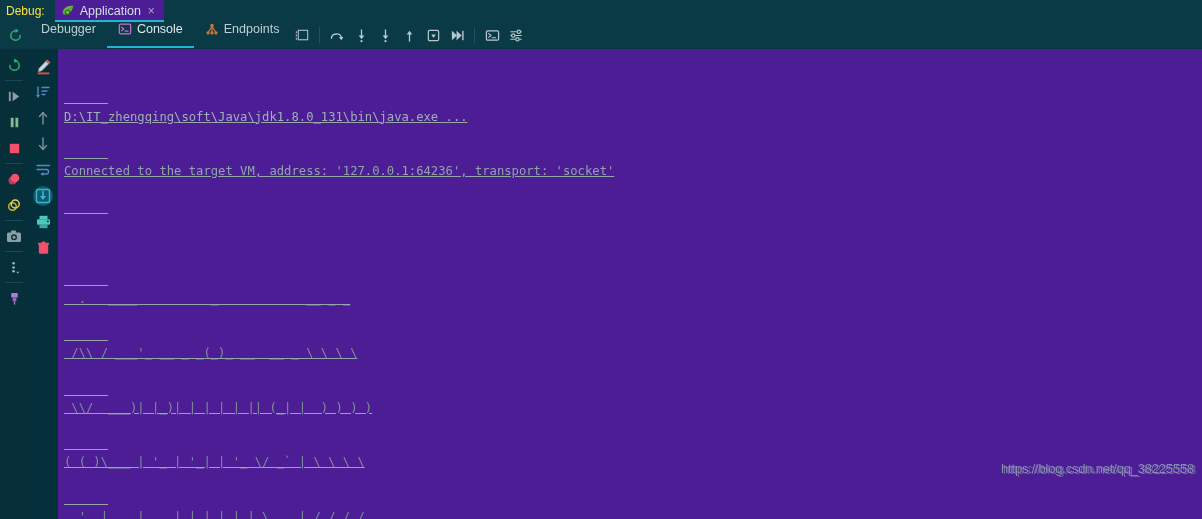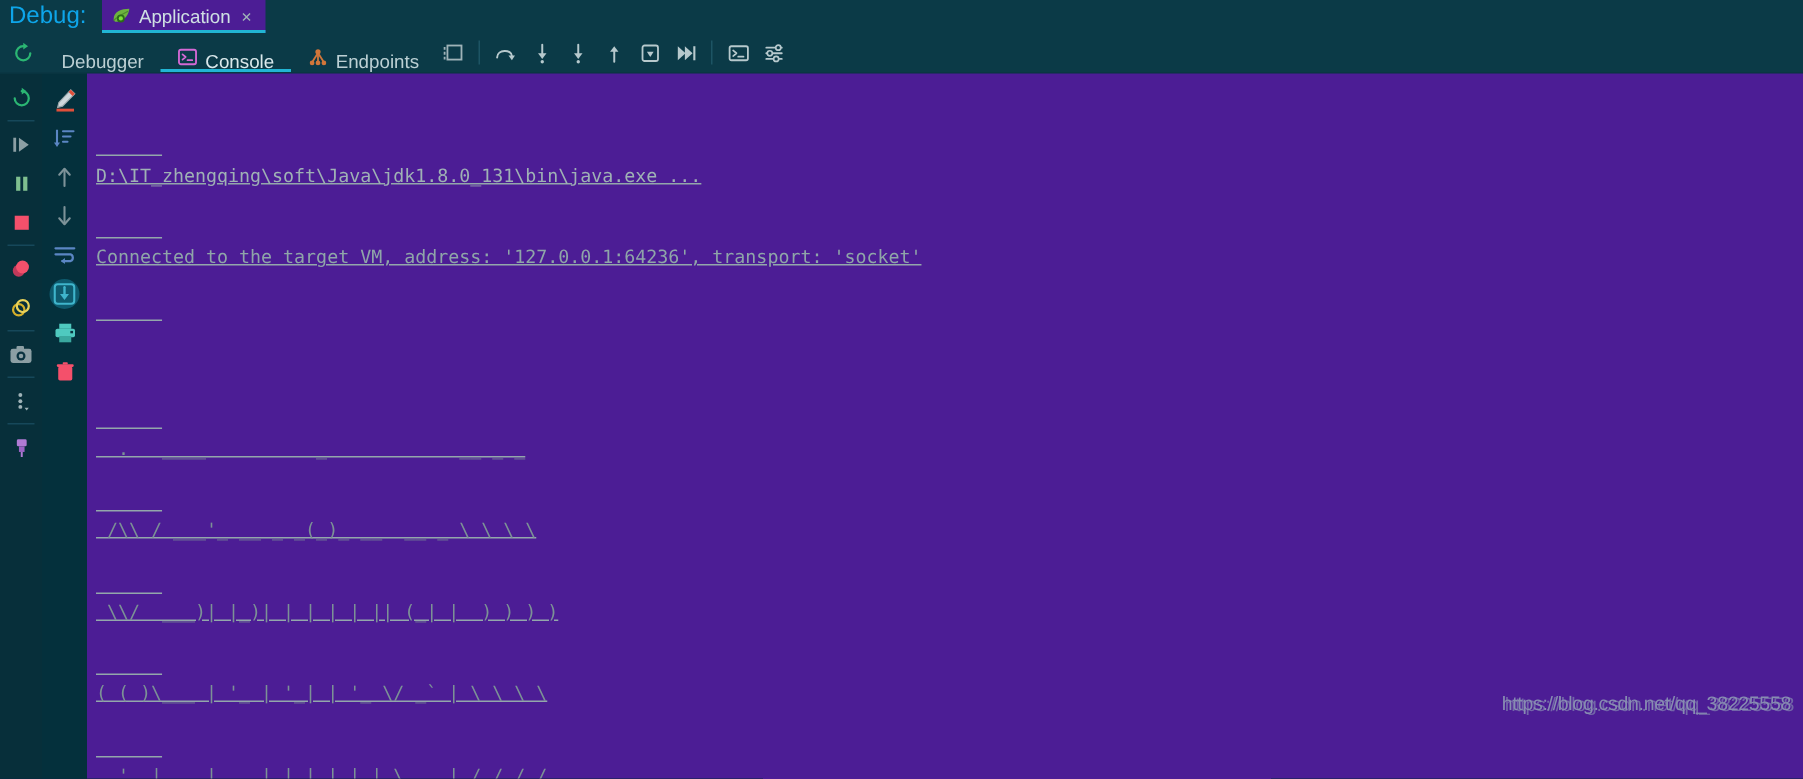--- a/index.html
+++ b/index.html
@@ -25,23 +25,23 @@
   
   .tabstrip {
     height: 22px;
     background: #0b3a47;
     display: flex;
     align-items: stretch;
     flex: none;
     position: relative;
   }
   .debug-label {
-    color: #0ea5e9;
+    color: #fde047;
     font-family: "Liberation Sans", sans-serif;
-    font-size: 16px;
+    font-size: 12px;
     display: flex;
     align-items: center;
     padding: 0 10px 0 6px;
   }
   .tab-app {
     display: flex;
     align-items: center;
     gap: 5px;
     padding: 0 9px 0 6px;
     background: #4c1d95;
@@ -73,21 +73,21 @@
     display: flex;
     align-items: center;
     flex: none;
     position: relative;
     border-bottom: 1px solid #0a3643;
   }
   .tb-rerun {
     width: 30px; display:flex; align-items:center; justify-content:center;
   }
   .tb-tab {
-    display: flex; align-items: flex-end; gap: 5px;
+    display: flex; align-items: flex-start; gap: 5px;
     height: 26px; padding: 0 11px;
     color: #bcd0d4;
     font-family: "Liberation Sans", sans-serif;
     font-size: 12.5px;
     position: relative;
   }
   .tb-tab.active { color: #dbe9ec; }
   .tb-tab.active .tab-underline { height: 2.5px; }
   .tb-sep {
     width: 1px; height: 16px; background: #1d5464; margin: 0 5px;

